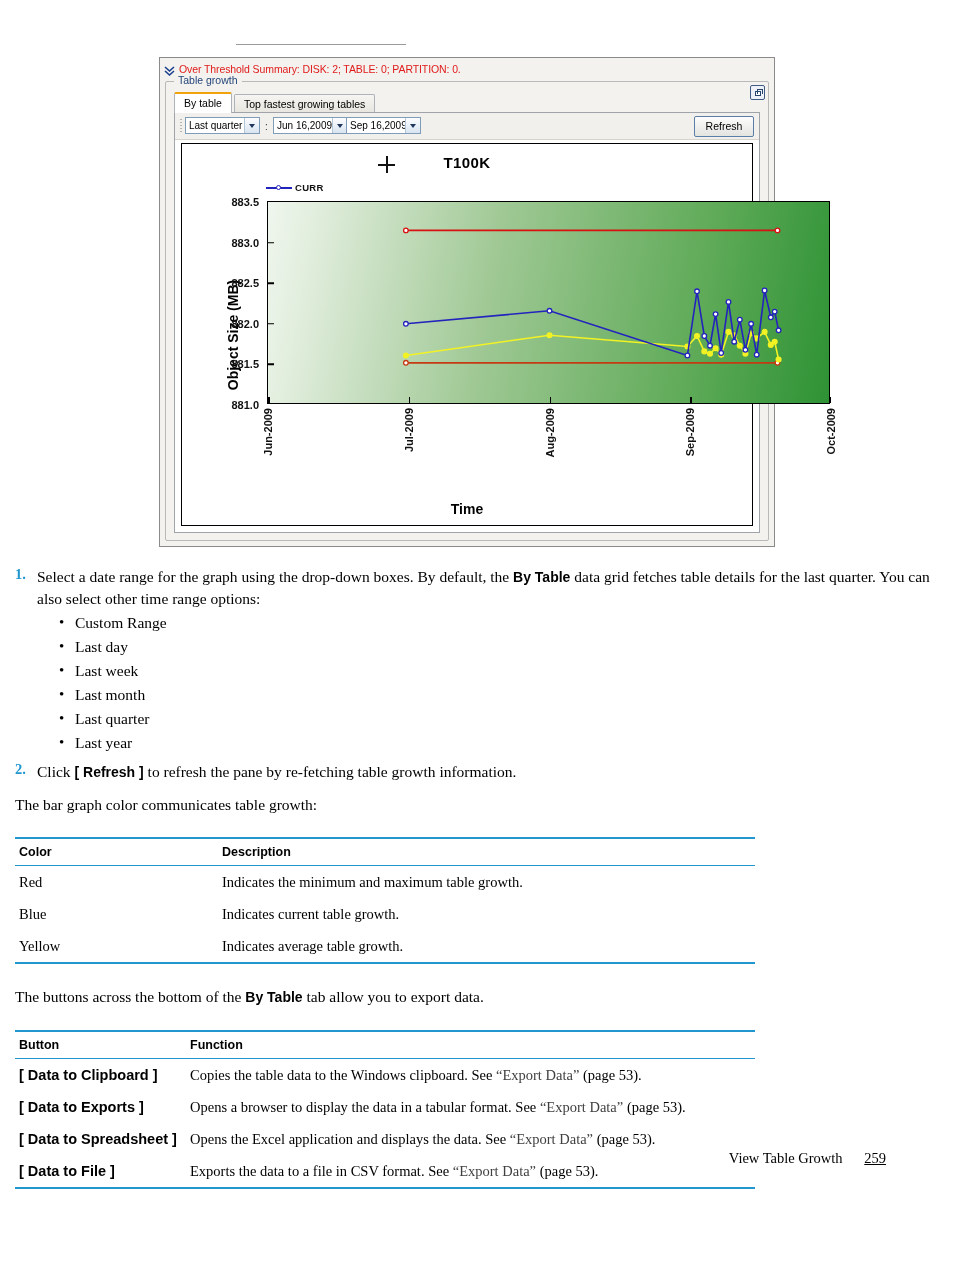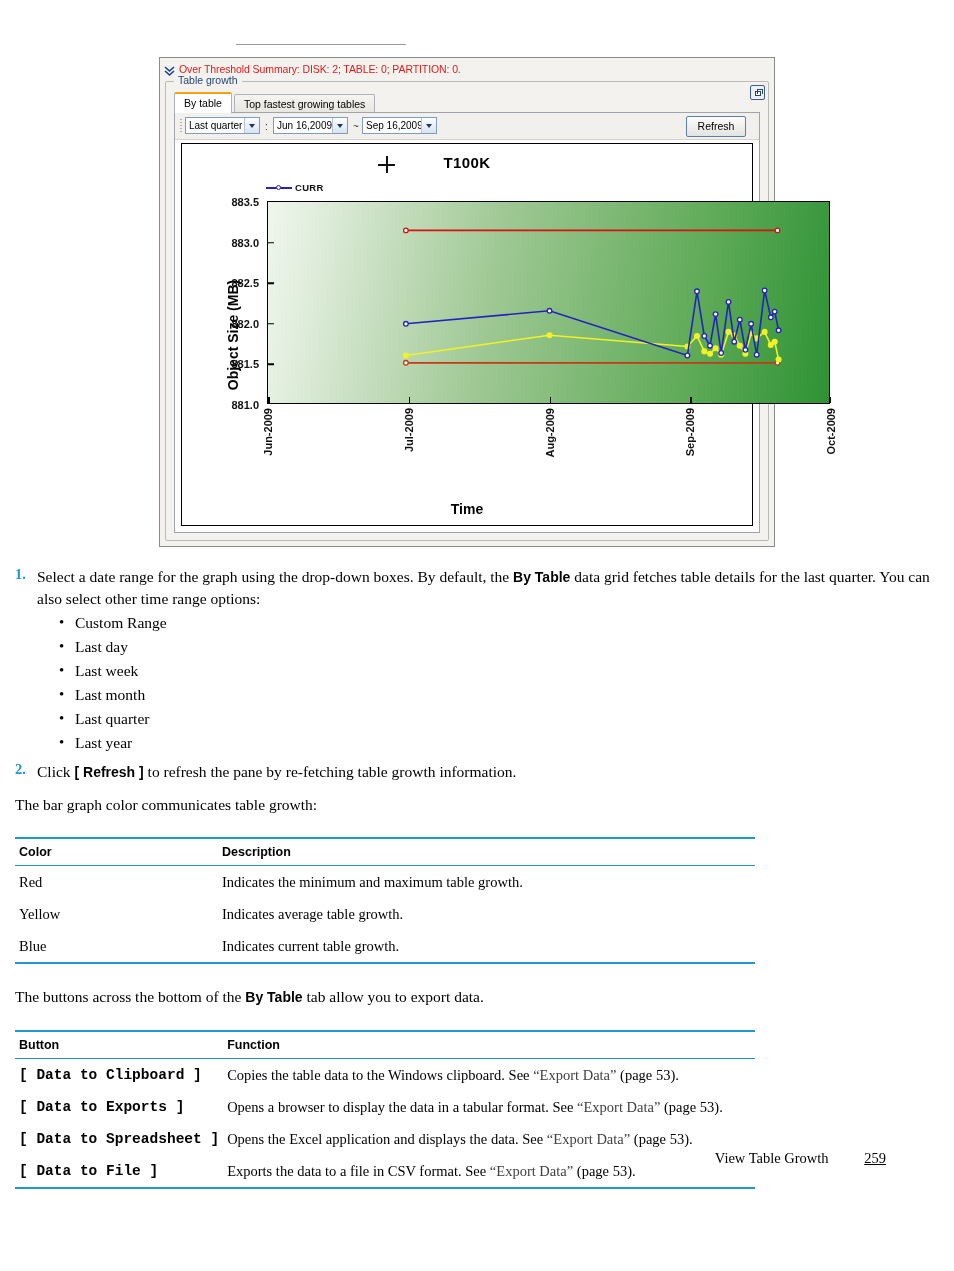--- a/index.html
+++ b/index.html
@@ -93,21 +93,21 @@
     background:linear-gradient(#fcfdff,#d8e4f1);
     border-left:1px solid #b3c6da;position:relative;
   }
   .combo .carrow:after{
     content:"";position:absolute;left:4px;top:6px;
     border-left:3px solid transparent;border-right:3px solid transparent;
     border-top:4px solid #20375c;
   }
   .tb-sep{position:absolute;top:8px;font-size:10px;color:#333;font-family:"Liberation Sans", sans-serif;}
   .refresh-btn{
-    position:absolute;right:13px;top:3px;width:58px;height:19px;
+    position:absolute;right:5px;top:3px;width:58px;height:19px;
     border:1px solid #5a7ea6;border-radius:2px;
     background:linear-gradient(#fdfdfd,#e3e3e0);
     font-size:10.5px;text-align:center;line-height:18px;
     font-family:"Liberation Sans", sans-serif;color:#000;
   }
   
   .chartframe{
     position:absolute;left:6px;top:30px;right:6px;bottom:6px;
     background:#fff;border:1px solid #000;box-sizing:border-box;
   }
@@ -173,27 +173,27 @@
   b.bold{font-family:"Liberation Sans", sans-serif;font-weight:bold;font-size:14px;}
   
   table.doctbl{border-collapse:collapse;width:740px;}
   table.doctbl td,table.doctbl th{text-align:left;vertical-align:top;padding:7px 4px 7px 4px;}
   table.doctbl thead th{
     font-family:"Liberation Sans", sans-serif;font-weight:bold;font-size:12.5px;
     border-top:2.5px solid #2196cf;border-bottom:1.6px solid #2196cf;padding:6px 4px;
   }
   table.doctbl tbody td{font-size:14.5px;line-height:18px;}
   table.doctbl tbody tr:last-child td{border-bottom:2.5px solid #2196cf;}
-  td.btncol{font-family:Liberation Mono, monospace;font-weight:bold;font-size:12.5px;white-space:nowrap;}
+  td.btncol{font-family:Liberation Sans, sans-serif;font-weight:bold;font-size:12.5px;white-space:nowrap;}
   .xref{color:#404040;}
   .footer{
     position:absolute;left:0;right:0;bottom:22px;text-align:right;padding-right:68px;
     font-size:14.5px;
   }
-  .footer .pg{margin-left:32px;text-decoration:underline;}
+  .footer .pg{margin-left:18px;text-decoration:underline;}
 </style>
 </head>
 <body>
 
 <div id="shot-topline"></div>
 
 <div id="screenshot">
 
   <div class="thr-bar">
     <span class="thr-icon">
@@ -225,21 +225,21 @@
         <div class="combo" style="left:10px;width:75px;">
           <span class="cval">Last quarter</span>
           <span class="carrow"></span>
         </div>
         <span class="tb-sep" style="left:90px;">:</span>
         <div class="combo" style="left:98px;width:75px;">
           <span class="cval">Jun 16,2009</span>
           <span class="carrow"></span>
         </div>
         <span class="tb-sep" style="left:178px;">~</span>
-        <div class="combo" style="left:187px;width:75px;">
+        <div class="combo" style="left:171px;width:75px;">
           <span class="cval">Sep 16,2009</span>
           <span class="carrow"></span>
         </div>
         <div class="refresh-btn">
           <span>Refresh</span>
         </div>
       </div>
 
       <div class="chartframe">
         <div class="chart-title">T100K</div>
@@ -387,26 +387,26 @@
       <th style="width:195px;">Color</th>
       <th>Description</th>
     </tr>
       </thead>
     <tbody>
       <tr>
         <td>Red</td>
         <td>Indicates the minimum and maximum table growth.</td>
       </tr>
       <tr>
+        <td>Blue</td>
+        <td>Indicates current table growth.</td>
+      </tr>
+      <tr>
         <td>Yellow</td>
         <td>Indicates average table growth.</td>
-      </tr>
-      <tr>
-        <td>Blue</td>
-        <td>Indicates current table growth.</td>
       </tr>
     </tbody>
   </table>
 
   <div class="para" style="margin:22px 0 0 15px;"><span>The buttons across the bottom of the </span><b class="bold">By Table</b><span> tab allow you to export data.</span></div>
 
   <table class="doctbl" style="margin:22px 0 0 15px;">
     <thead>
         <tr>
       <th style="width:163px;">Button</th>

